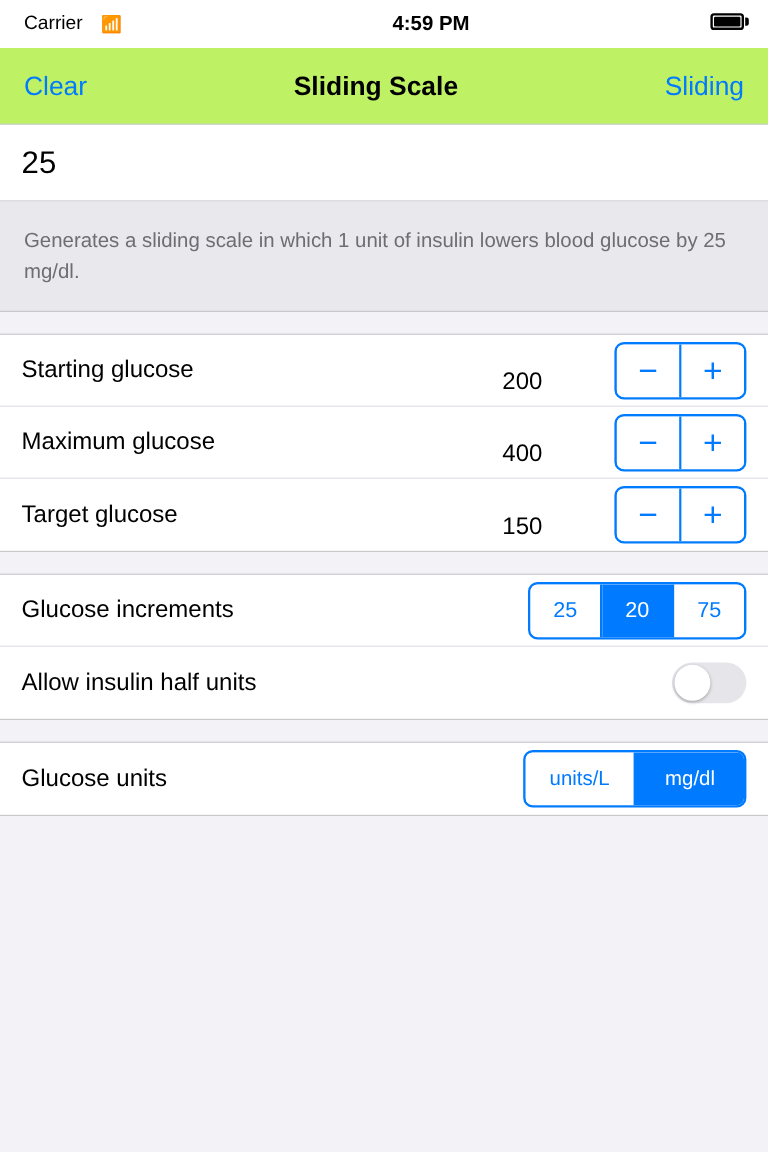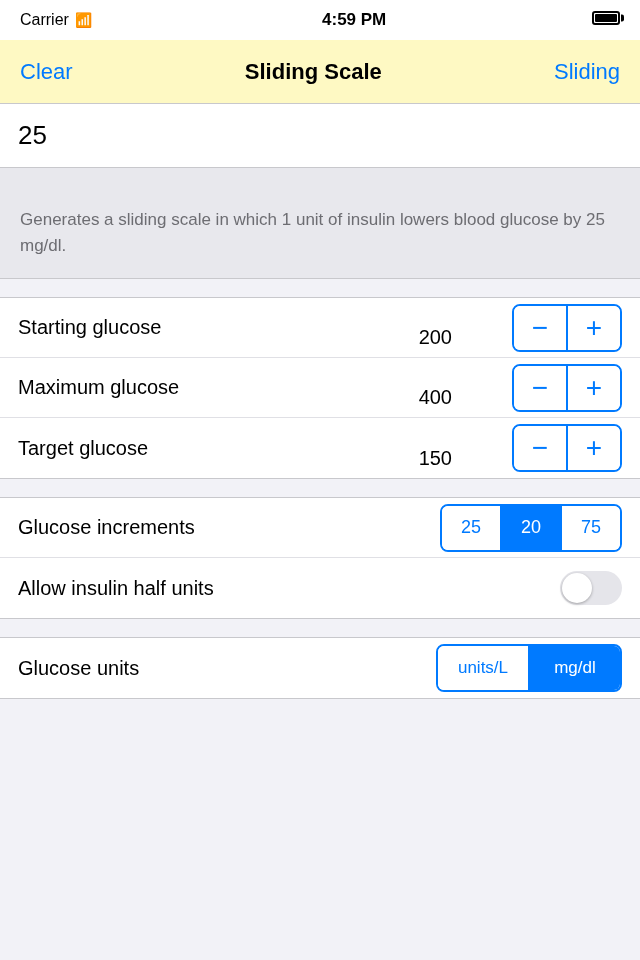--- a/index.html
+++ b/index.html
@@ -20,21 +20,21 @@
       display: flex;
       align-items: center;
       justify-content: space-between;
       padding: 0 20px;
       font-size: 16px;
       font-weight: 500;
     }
     .status-bar .carrier {
       display: flex;
       align-items: center;
-      gap: 6px;
+      gap: 16px;
     }
     .status-bar .time {
       font-weight: 600;
       font-size: 17px;
       margin-left: 24px;
     }
     .status-bar .battery {
       width: 28px;
       height: 14px;
       border: 2px solid #000;
@@ -56,21 +56,21 @@
     .status-bar .battery-fill {
       position: absolute;
       left: 1px; top: 1px; bottom: 1px;
       width: calc(100% - 2px);
       background: #000;
       border-radius: 1px;
     }
 
     
     .nav-bar {
-      background: #fef9c3;
+      background: #bef264;
       height: 64px;
       display: flex;
       align-items: center;
       justify-content: space-between;
       padding: 0 16px;
       border-bottom: 1px solid #c8c8cc;
     }
     .nav-bar .nav-btn {
       font-size: 22px;
       color: #007aff;
@@ -99,21 +99,20 @@
     .description-box {
       background: #e8e8ed;
       padding: 20px 20px;
       margin: 0;
       border-bottom: 1px solid #c8c8cc;
     }
     .description-box p {
       font-size: 17px;
       color: #6d6d72;
       line-height: 1.5;
-      margin-top: 19px;
     }
 
     
     .section-gap {
       height: 18px;
       background: #f2f2f7;
     }
 
     
     .settings-group {

